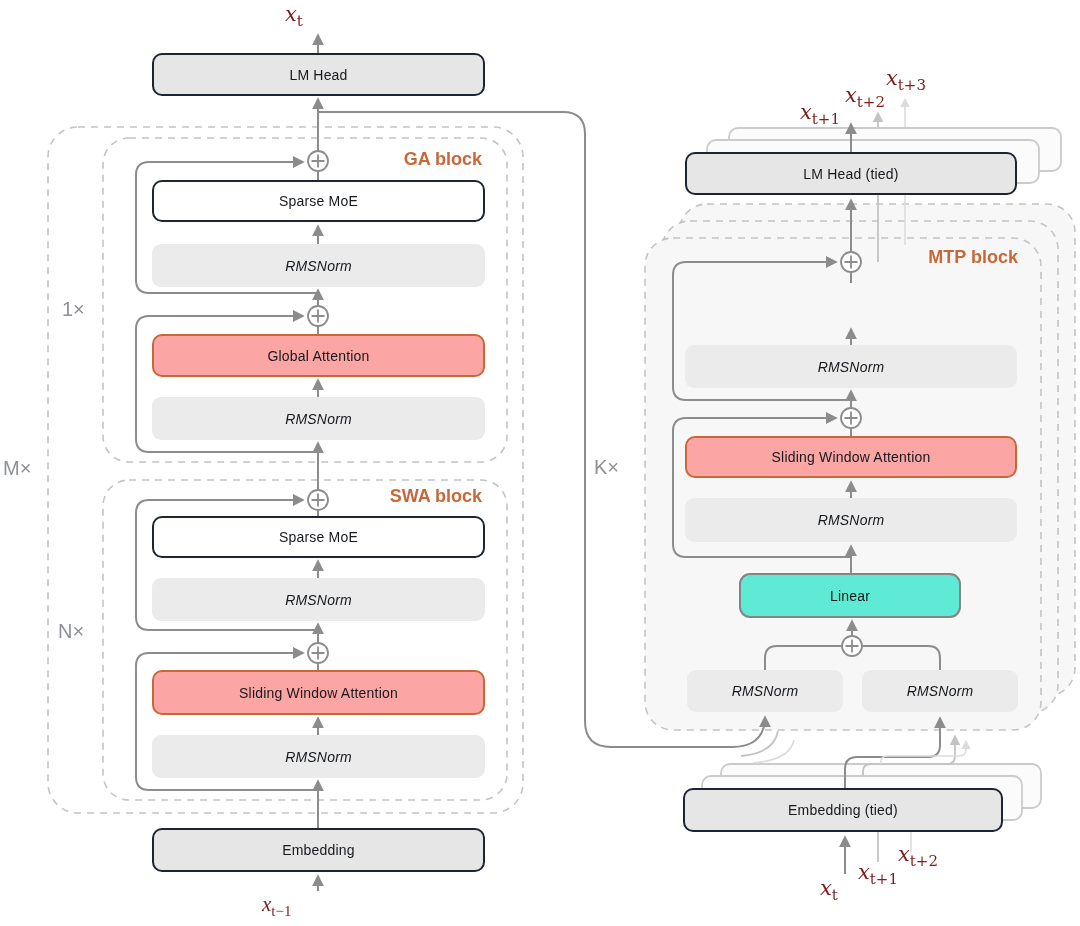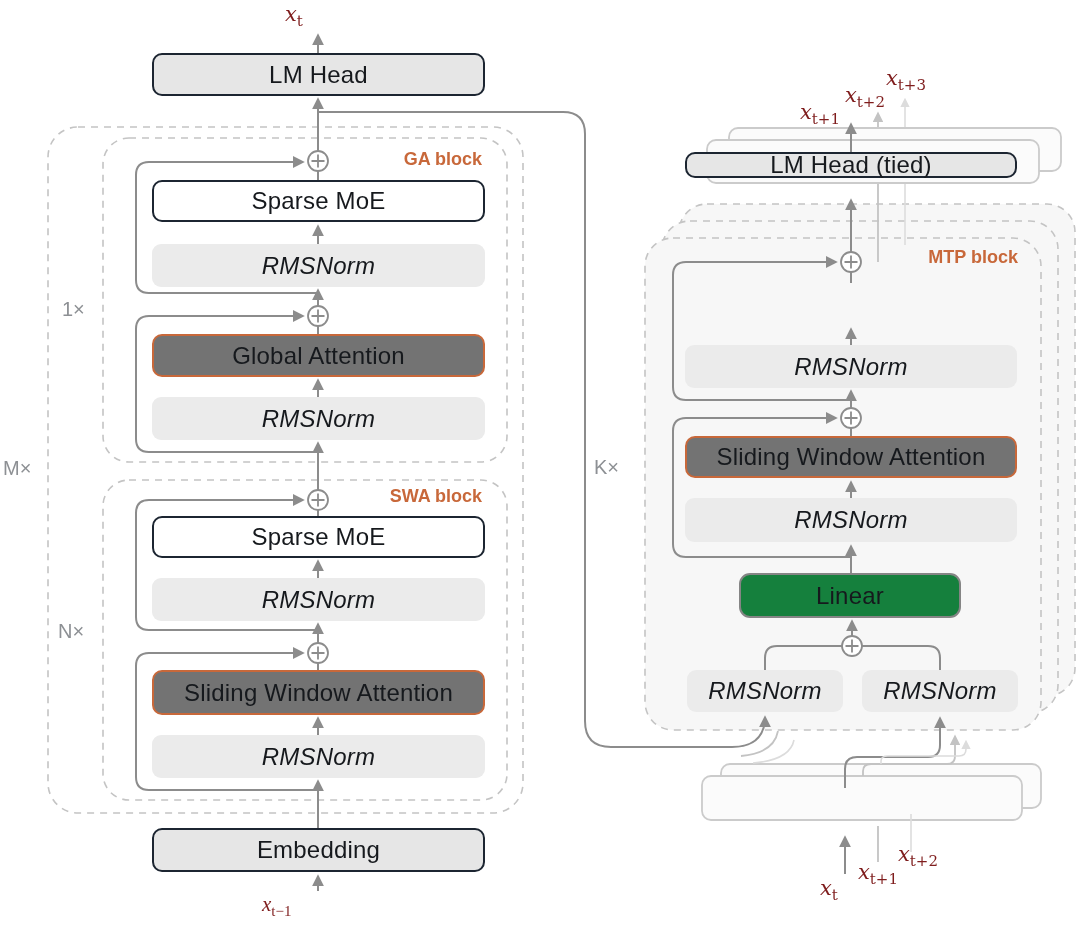--- a/index.html
+++ b/index.html
@@ -10,26 +10,26 @@
   .ln   {stroke:var(--line,#8c8c8c);stroke-width:2;fill:none;}
   .ln-l {stroke:var(--echo1,#c3c3c3);stroke-width:1.8;fill:none;}
   .ln-xl{stroke:var(--echo2,#dcdcdc);stroke-width:1.6;fill:none;}
   .dsh  {stroke:var(--dash,#c4c4c4);stroke-width:1.6;fill:none;stroke-dasharray:7 6;}
   .dsh-fill{fill:var(--mtpfill,#f7f7f7);}
   .shadowbox{fill:#fbfbfb;stroke:#cbcbcb;stroke-width:1.8;}
   .plus circle{fill:#fff;stroke:var(--line,#8c8c8c);stroke-width:1.8;}
   .plus path{stroke:var(--line,#8c8c8c);stroke-width:1.8;fill:none;}
 
   .box{position:absolute;box-sizing:border-box;display:flex;align-items:center;justify-content:center;
-       font-size:24px;font-weight:500;color:var(--text,#16191d);border-radius:10px;letter-spacing:.2px;}
+       font-size:14px;font-weight:500;color:var(--text,#16191d);border-radius:10px;letter-spacing:.2px;}
   .b-dark      {background:var(--boxgray,#e6e6e6);border:2.5px solid var(--dark,#1c2531);}
   .b-white-dark{background:#fff;border:2.5px solid var(--dark,#1c2531);}
-  .b-orange    {background:#737373;border:2.5px solid var(--accent,#c8683a);}
+  .b-orange    {background:#fca5a5;border:2.5px solid var(--accent,#c8683a);}
   .b-plain     {background:var(--rmsgray,#ebebeb);border:none;border-radius:9px;font-style:italic;}
-  .b-linear    {background:#15803d;border:2px solid #858585;border-radius:11px;}
+  .b-linear    {background:#5eead4;border:2px solid #858585;border-radius:11px;}
 
   .token{position:absolute;font-family:"DejaVu Serif","Liberation Serif",serif;font-style:italic;
          font-size:21px;color:#7f1d1d;text-align:left;white-space:nowrap;}
   .token sub{font-style:normal;font-size:15px;line-height:0;}
   .block-label{position:absolute;color:var(--accent,#c8683a);font-size:18px;font-weight:700;
                text-align:right;white-space:nowrap;}
   .repeat-label{position:absolute;color:var(--repeatgray,#8d9094);font-size:20px;font-weight:500;
                 white-space:nowrap;}
 </style>
 </head>
@@ -177,32 +177,33 @@
   <div class="token" style="left:800px;top:100px;width:60px;">
     <span>x</span><sub>t+1</sub>
   </div>
   <div class="token" style="left:845px;top:83px;width:60px;">
     <span>x</span><sub>t+2</sub>
   </div>
   <div class="token" style="left:886px;top:66px;width:60px;">
     <span>x</span><sub>t+3</sub>
   </div>
 
-  <div class="box b-dark" style="left:685px;top:152px;width:332px;height:26px;">LM Head (tied)</div>
+  <div class="box b-dark" style="left:685px;top:152px;width:332px;height:43px;">LM Head (tied)</div>
 
   <div class="block-label" style="left:853px;top:247px;width:165px;">MTP block</div>
   <div class="repeat-label" style="left:594px;top:456px;">K×</div>
 
   <div class="box b-plain" style="left:685px;top:345px;width:332px;height:43px;">RMSNorm</div>
   <div class="box b-orange" style="left:685px;top:436px;width:332px;height:42px;">Sliding Window Attention</div>
   <div class="box b-plain" style="left:685px;top:498px;width:332px;height:44px;">RMSNorm</div>
   <div class="box b-linear" style="left:739px;top:573px;width:222px;height:45px;">Linear</div>
   <div class="box b-plain" style="left:687px;top:670px;width:156px;height:42px;">RMSNorm</div>
   <div class="box b-plain" style="left:862px;top:670px;width:156px;height:42px;">RMSNorm</div>
 
+  <div class="box b-dark" style="left:683px;top:788px;width:320px;height:44px;">Embedding (tied)</div>
 
   <div class="token" style="left:820px;top:876px;width:50px;">
     <span>x</span><sub>t</sub>
   </div>
   <div class="token" style="left:858px;top:860px;width:62px;">
     <span>x</span><sub>t+1</sub>
   </div>
   <div class="token" style="left:898px;top:842px;width:62px;">
     <span>x</span><sub>t+2</sub>
   </div>

